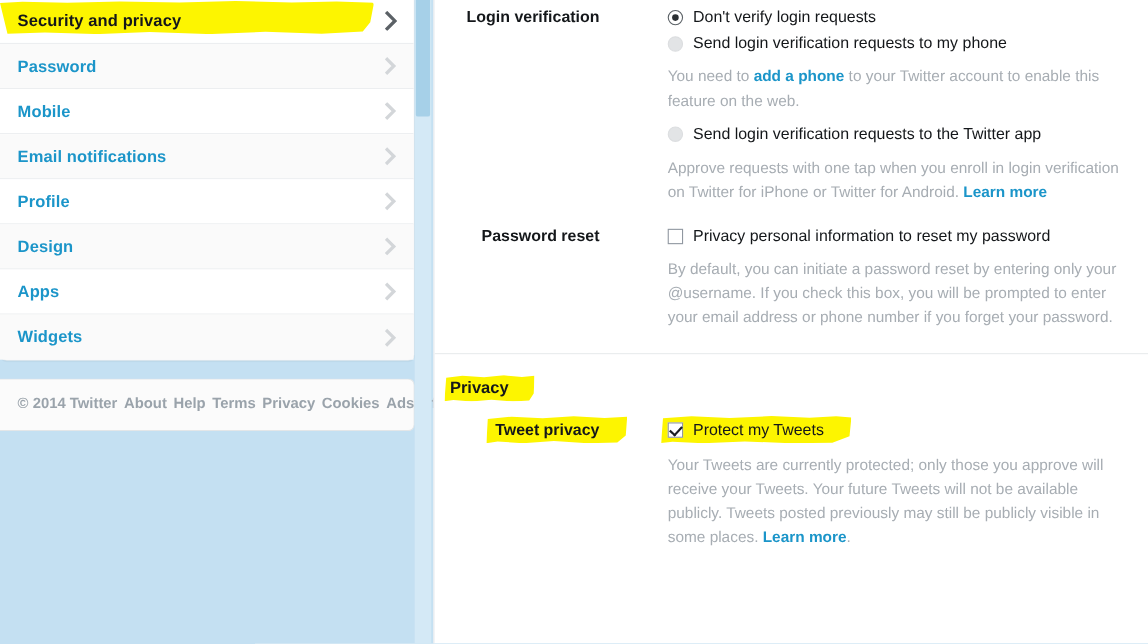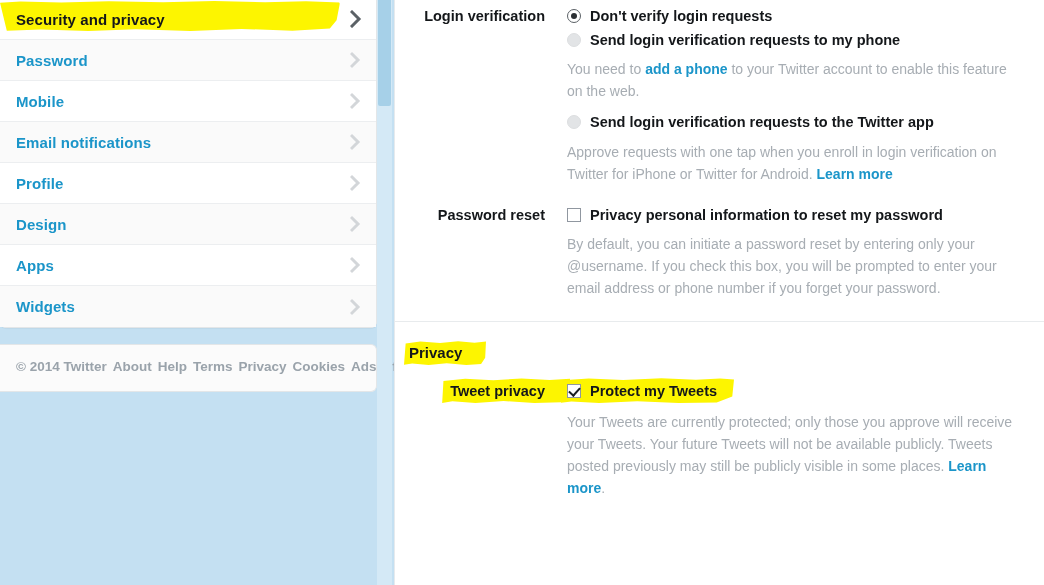--- a/index.html
+++ b/index.html
@@ -159,20 +159,21 @@
 
   .divider {
     height: 1px;
     background: #e8ebed;
     margin: 0;
   }
 
   .field-row {
     display: flex;
     align-items: flex-start;
+    gap: 40px;
   }
   .field-label {
     width: 172px;
     flex: 0 0 172px;
     text-align: right;
     padding-right: 22px;
     box-sizing: border-box;
     font-size: 14.5px;
     font-weight: bold;
     color: #14171a;
@@ -185,21 +186,21 @@
   }
 
   .opt {
     display: flex;
     align-items: flex-start;
     line-height: 21px;
     margin-bottom: 3px;
   }
   .opt-text {
     font-size: 14.5px;
-    font-weight: bold;
+    font-weight: normal;
     color: #14171a;
     position: relative;
     z-index: 2;
     white-space: nowrap;
   }
 
   
   .radio {
     width: 14px;
     height: 14px;

